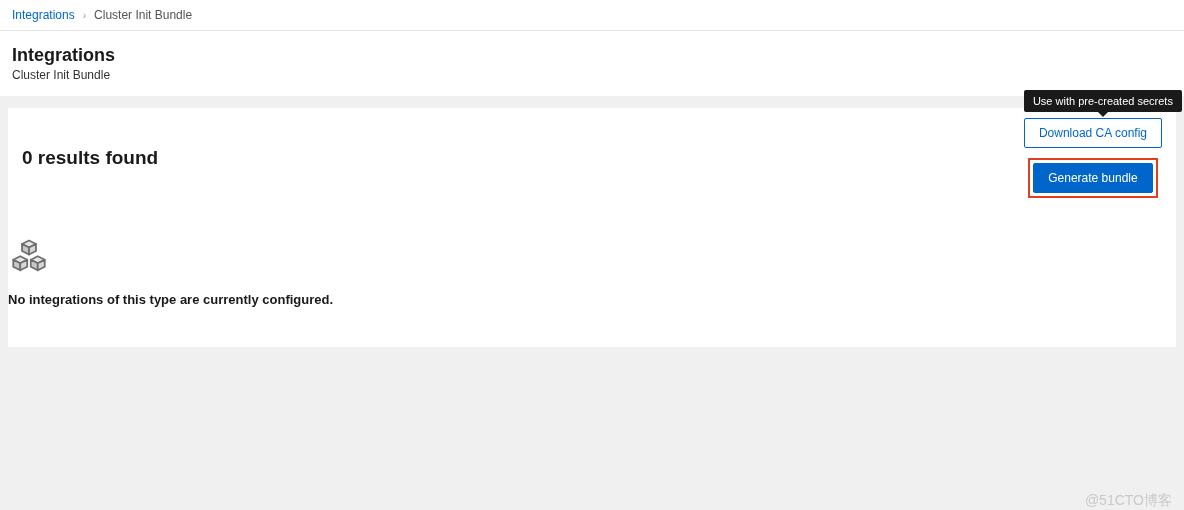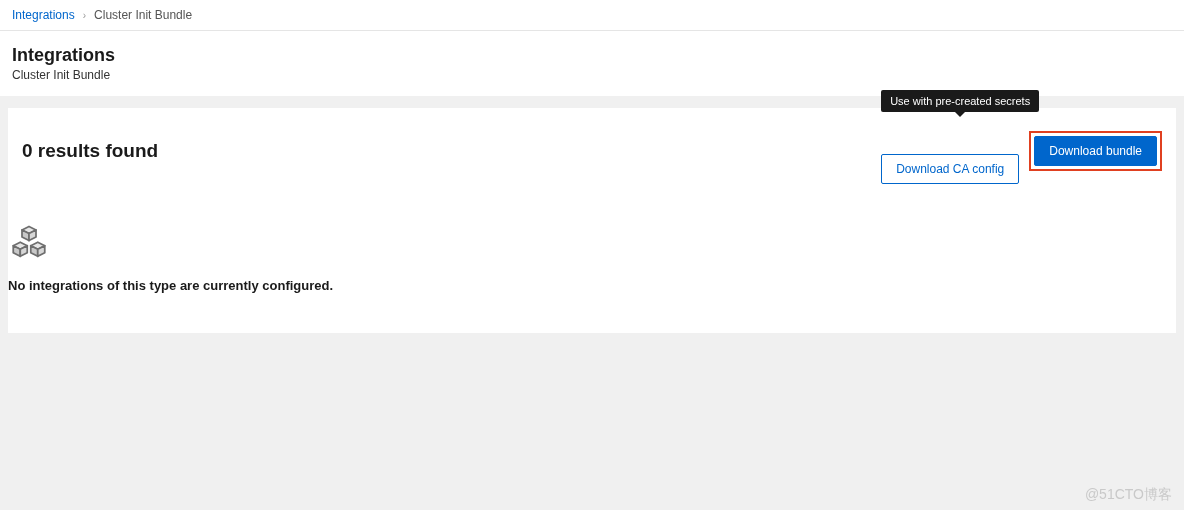--- a/index.html
+++ b/index.html
@@ -70,34 +70,34 @@
     .results-count {
       font-size: 19px;
       font-weight: 600;
       color: #1a1a1a;
     }
     .toolbar-actions {
       display: flex;
       align-items: center;
       gap: 10px;
       position: relative;
+      flex-direction: column;
     }
     .btn {
       font-size: 12px;
       padding: 7px 14px;
       border-radius: 2px;
       cursor: pointer;
       font-weight: 400;
       white-space: nowrap;
     }
     .btn-outline {
       background: #fff;
       color: #0066cc;
       border: 1px solid #0066cc;
-      margin-top: 36px;
     }
     .btn-primary {
       background: #0066cc;
       color: #fff;
       border: 1px solid #0066cc;
     }
     .highlight-box {
       border: 2px solid #e04020;
       padding: 3px;
       display: inline-flex;
@@ -132,21 +132,21 @@
       margin-bottom: 10px;
       color: #6e6e6e;
     }
     .empty-text {
       font-size: 13px;
       font-weight: 600;
       color: #1a1a1a;
     }
     .watermark {
       position: absolute;
-      bottom: 6px;
+      bottom: 0;
       right: 12px;
       color: #c9c9c9;
       font-size: 14px;
     }
   </style>
 </head>
 <body>
 
 <div class="breadcrumb-bar">
   <a class="breadcrumb-link">Integrations</a>
@@ -163,21 +163,21 @@
 
 <div class="content-card">
   <div class="toolbar-row">
     <div class="results-count">0 results found</div>
     <div class="toolbar-actions">
       <div style="position:relative;">
         <div class="tooltip">Use with pre-created secrets</div>
         <button class="btn btn-outline">Download CA config</button>
       </div>
       <div class="highlight-box">
-        <button class="btn btn-primary">Download bundle</button>
+        <button class="btn btn-primary">Generate bundle</button>
       </div>
     </div>
   </div>
 
   <div class="empty-state">
     <div class="empty-icon">
       <svg width="42" height="40" viewBox="0 0 48 44" fill="none" stroke="#6e6e6e" stroke-width="2" stroke-linejoin="round">
 
         <path d="M24 2 L32 6 L24 10 L16 6 Z" fill="#e6e6e6"></path>
         <path d="M16 6 L16 14 L24 18 L24 10 Z" fill="#c8c8c8"></path>

